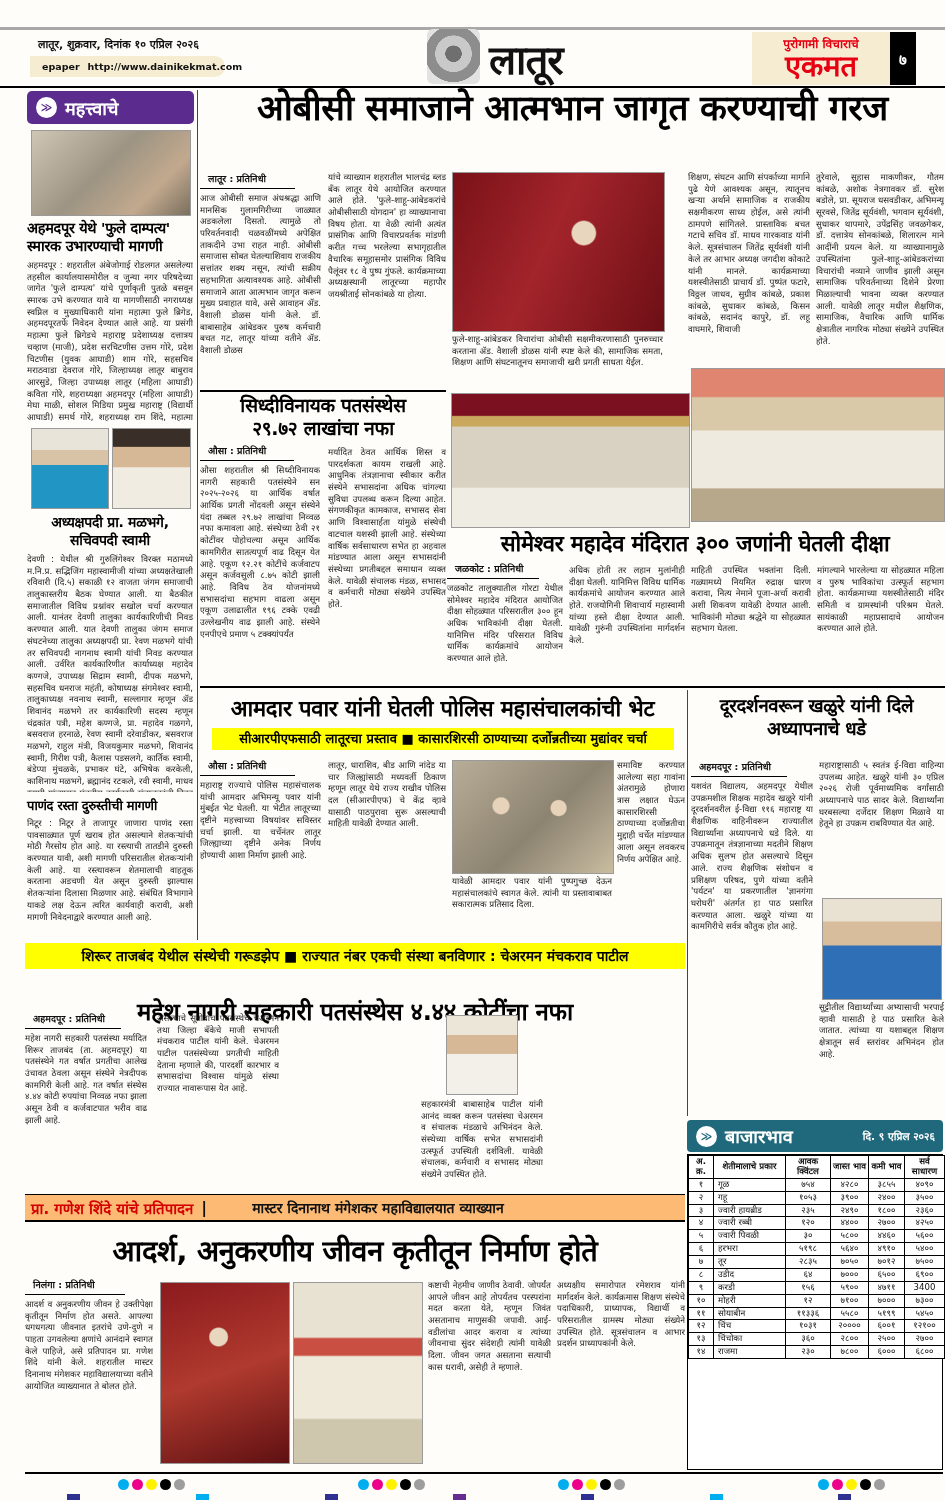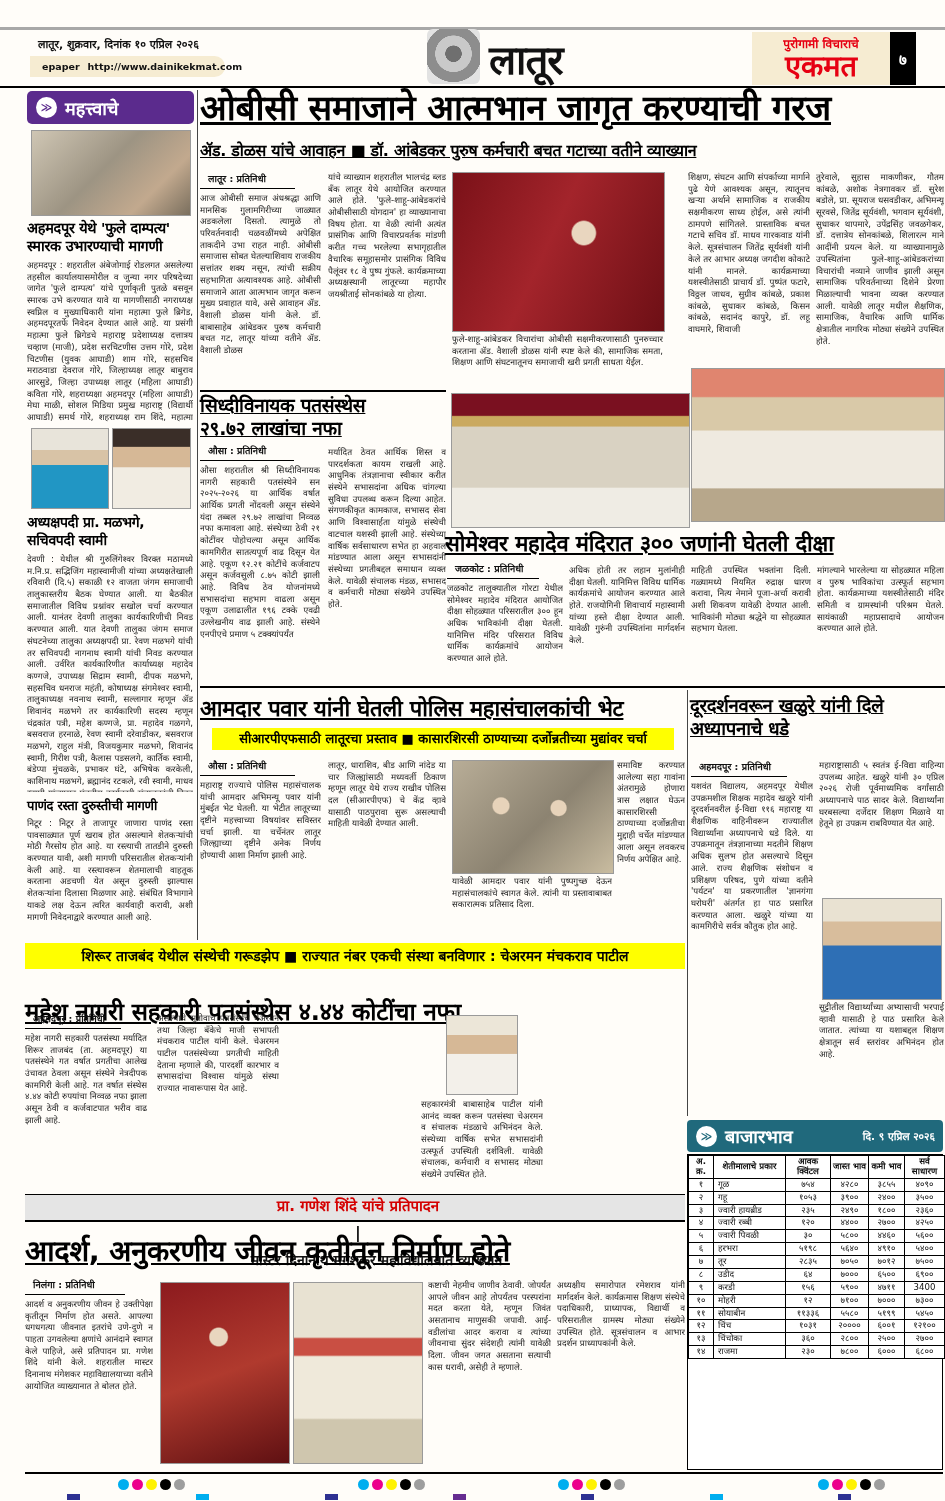--- a/index.html
+++ b/index.html
@@ -5,21 +5,21 @@
   html,body{margin:0;padding:0;background:#e9e9e9;}
   #page{position:relative;width:945px;height:1501px;background:#fffdf9;margin:0 auto;
         font-family:"DejaVu Sans","Liberation Sans",sans-serif;color:#111;overflow:hidden;}
   .abs{position:absolute;}
   .rule-h{position:absolute;background:#000;height:2px;}
   .rule-v{position:absolute;background:#444;width:1px;}
   .body-text{font-size:8.6px;line-height:1.36;text-align:justify;overflow:hidden;color:#1a1a1a;}
   .byline{font-weight:bold;font-size:9.5px;padding:2px 0 3px 8px;border-bottom:1.4px solid #000;
           width:72%;margin-bottom:4px;}
   .headline{font-weight:900;color:#000;letter-spacing:-0.3px;}
-  .center{text-decoration:underline;}
+  .center{text-align:center;}
   .photo{position:absolute;border:1px solid #9a9a9a;}
   .yellow-bar{background:#ffff00;color:#000;font-weight:bold;text-align:center;}
   
   .cream{background:#f6ecd2;}
   .masthead{font-weight:900;font-size:40px;letter-spacing:-1px;}
   .brand{color:#e60012;font-weight:900;}
   
   .imp-banner{background:#5b2b8d;border-radius:5px;color:#fff;display:flex;align-items:center;
               font-weight:bold;font-size:18px;}
   .circle-icon{width:21px;height:21px;border-radius:50%;background:#fff;display:inline-flex;
@@ -28,21 +28,21 @@
   .mkt-banner{background:#20697c;border-radius:4px;color:#fff;display:flex;align-items:center;}
   #mkt-table{border-collapse:collapse;width:100%;table-layout:fixed;background:#fff;}
   #mkt-table th,#mkt-table td{border:1.2px solid #000;font-size:8.6px;padding:1px 2px;
        text-align:center;overflow:hidden;line-height:1.15;}
   #mkt-table th{font-weight:bold;}
   #mkt-table td:nth-child(2){text-align:left;padding-left:4px;margin-left:17px;}
   .cmyk{position:absolute;display:flex;gap:3px;}
   .cmyk span{width:11px;height:11px;border-radius:50%;display:block;}
   .edge-mark{position:absolute;height:6px;width:13px;bottom:1px;}
   .ganesh-box{border-top:1.5px solid #000;border-bottom:2.5px solid #000;display:flex;
-              align-items:center;gap:8px;padding-left:6px;background:#e5e5e5;flex-direction:column;}
+              align-items:center;gap:8px;padding-left:6px;background:#fdba74;}
 </style>
 </head>
 <body>
 
 <div id="page">
 
   <div class="abs" style="left:0;top:27px;width:945px;height:3px;background:#a8a8a8;"></div>
 
   <div class="abs" style="left:38px;top:36px;font-size:11px;font-weight:bold;">लातूर, शुक्रवार, दिनांक १० एप्रिल २०२६</div>
 
@@ -81,28 +81,27 @@
               background:linear-gradient(135deg,#cfc6b4 0%,#9d9483 45%,#c2a98e 75%,#7a6f5e 100%);"></div>
 
   <div class="abs headline" style="left:27px;top:219px;width:166px;font-size:14.5px;line-height:1.25;">अहमदपूर येथे 'फुले दाम्पत्य' स्मारक उभारण्याची मागणी</div>
   <div class="abs body-text" style="left:27px;top:260px;width:166px;height:163px;">अहमदपूर : शहरातील अंबेजोगाई रोडलगत असलेल्या तहसील कार्यालयासमोरील व जुन्या नगर परिषदेच्या जागेत 'फुले दाम्पत्य' यांचे पूर्णाकृती पुतळे बसवून स्मारक उभे करण्यात यावे या मागणीसाठी नगराध्यक्ष स्वप्निल व मुख्याधिकारी यांना महात्मा फुले ब्रिगेड, अहमदपूरतर्फे निवेदन देण्यात आले आहे. या प्रसंगी महात्मा फुले ब्रिगेडचे महाराष्ट्र प्रदेशाध्यक्ष दत्तात्रय चव्हाण (माजी), प्रदेश सरचिटणीस उत्तम गोरे, प्रदेश चिटणीस (युवक आघाडी) शाम गोरे, सहसचिव मराठवाडा देवराज गोरे, जिल्हाध्यक्ष लातूर बाबुराव आरसुडे, जिल्हा उपाध्यक्ष लातूर (महिला आघाडी) कविता गोरे, शहराध्यक्षा अहमदपूर (महिला आघाडी) मेघा माळी, सोशल मिडिया प्रमुख महाराष्ट्र (विद्यार्थी आघाडी) समर्थ गोरे, शहराध्यक्ष राम शिंदे, महात्मा फुले युवामंच, लातूर संस्थापक अध्यक्ष संतोष गोरे, युवामंचचे सदस्य कृष्णा गोरे व दिलीप ससाने, गंगाधर सूर्यवंशी आदी फुले प्रेमी उपस्थित होते.</div>
 
   <div class="photo" style="left:31px;top:428px;width:76px;height:79px;
               background:linear-gradient(180deg,#e8e4da 0 26%,#d8c3a6 27% 45%,#2196c4 46% 100%);"></div>
   <div class="photo" style="left:112px;top:428px;width:77px;height:79px;
               background:linear-gradient(180deg,#3a2e28 0 22%,#d6b896 23% 48%,#f1ece2 49% 100%);"></div>
 
-  <div class="abs headline" style="left:27px;top:514px;width:166px;font-size:14px;line-height:1.25;">अध्यक्षपदी प्रा. मळभगे, सचिवपदी स्वामी</div>
+  <div class="abs headline" style="left:27px;top:514px;width:166px;font-size:14px;line-height:1.25;text-align:center;">अध्यक्षपदी प्रा. मळभगे, सचिवपदी स्वामी</div>
   <div class="abs body-text" style="left:27px;top:554px;width:166px;height:238px;">देवणी : येथील श्री गुरुलिंगेश्वर विरक्त मठामध्ये म.नि.प्र. सद्भिजिंग महास्वामीजी यांच्या अध्यक्षतेखाली रविवारी (दि.५) सकाळी १२ वाजता जंगम समाजाची तालुकास्तरीय बैठक घेण्यात आली. या बैठकीत समाजातील विविध प्रश्नांवर सखोल चर्चा करण्यात आली. यानंतर देवणी तालुका कार्यकारिणीची निवड करण्यात आली. यात देवणी तालुका जंगम समाज संघटनेच्या तालुका अध्यक्षपदी प्रा. रेवण मळभगे यांची तर सचिवपदी नागनाथ स्वामी यांची निवड करण्यात आली. उर्वरित कार्यकारिणीत कार्याध्यक्ष महादेव कण्गजे, उपाध्यक्ष सिद्राम स्वामी, दीपक मळभगे, सहसचिव धनराज महंती, कोषाध्यक्ष संगमेश्वर स्वामी, तालुकाध्यक्ष नवनाथ स्वामी, सल्लागार म्हणून ॲड शिवानंद मळभगे तर कार्यकारिणी सदस्य म्हणून चंद्रकांत पत्री, महेश कण्गजे, प्रा. महादेव गळगगे, बसवराज हरनाळे, रेवण स्वामी दरेवाडीकर, बसवराज मळभगे, राहुल मंत्री, विजयकुमार मळभगे, शिवानंद स्वामी, गिरीश पत्री, कैलास पडसलगे, कार्तिक स्वामी, बंडेप्पा मुंचळके, प्रभाकर घंटे, अभिषेक करकेली, काशिनाथ मळभगे, ब्रह्मानंद रटकले, रवी स्वामी, माधव स्वामी यांच्यासह पंचवीस कार्यकारी संचालकांची निवड करण्यात आली.</div>
 
   <div class="abs headline" style="left:27px;top:796px;width:166px;font-size:13px;">पाणंद रस्ता दुरुस्तीची मागणी</div>
   <div class="abs body-text" style="left:27px;top:818px;width:166px;height:118px;">निटूर : निटूर ते ताजापूर जाणारा पाणंद रस्ता पावसाळ्यात पूर्ण खराब होत असल्याने शेतकऱ्यांची मोठी गैरसोय होत आहे. या रस्त्याची तातडीने दुरुस्ती करण्यात यावी, अशी मागणी परिसरातील शेतकऱ्यांनी केली आहे. या रस्त्यावरून शेतमालाची वाहतूक करताना अडचणी येत असून दुरुस्ती झाल्यास शेतकऱ्यांना दिलासा मिळणार आहे. संबंधित विभागाने याकडे लक्ष देऊन त्वरित कार्यवाही करावी, अशी मागणी निवेदनाद्वारे करण्यात आली आहे.</div>
 
   <div class="abs headline center" style="left:200px;top:89px;width:745px;font-size:35px;line-height:1.1;">ओबीसी समाजाने आत्मभान जागृत करण्याची गरज</div>
-  <div class="abs headline center" style="left:200px;top:139px;width:745px;font-size:16px;font-weight:800;">ॲड. डोळस यांचे आवाहन ■ डॉ. आंबेडकर पुरुष कर्मचारी बचत गटाच्या वतीने व्याख्यान</div>
 
   <div class="abs" style="left:200px;top:170px;width:121px;height:219px;">
     <div class="byline">लातूर : प्रतिनिधी</div>
     <div class="body-text" style="height:178px;">आज ओबीसी समाज अंधश्रद्धा आणि मानसिक गुलामगिरीच्या जाळ्यात अडकलेला दिसतो. त्यामुळे तो परिवर्तनवादी चळवळींमध्ये अपेक्षित ताकदीने उभा राहत नाही. ओबीसी समाजास सोबत घेतल्याशिवाय राजकीय सत्तांतर शक्य नसून, त्यांची सक्रीय सहभागिता अत्यावश्यक आहे. ओबीसी समाजाने आता आत्मभान जागृत करून मुख्य प्रवाहात यावे, असे आवाहन ॲड. वैशाली डोळस यांनी केले. डॉ. बाबासाहेब आंबेडकर पुरुष कर्मचारी बचत गट, लातूर यांच्या वतीने ॲड. वैशाली डोळस</div>
   </div>
   <div class="abs body-text" style="left:328px;top:172px;width:118px;height:216px;">यांचे व्याख्यान शहरातील भालचंद्र ब्लड बँक लातूर येथे आयोजित करण्यात आले होते. 'फुले-शाहू-आंबेडकरांचे ओबीसीसाठी योगदान' हा व्याख्यानाचा विषय होता. या वेळी त्यांनी अत्यंत प्रासंगिक आणि विचारप्रवर्तक मांडणी करीत गच्च भरलेल्या सभागृहातील वैचारिक समूहासमोर प्रासंगिक विविध पैलूंवर १८ वे पुष्प गुंफले. कार्यक्रमाच्या अध्यक्षस्थानी लातूरच्या महापौर जयश्रीताई सोनकांबळे या होत्या.</div>
 
   <div class="photo" style="left:452px;top:172px;width:211px;height:158px;
               background:radial-gradient(circle at 62% 38%, #e9d6bf 0 7%, rgba(0,0,0,0) 8%),
                          linear-gradient(115deg,#7a1118 0%,#a3242b 45%,#6d0f15 100%);"></div>

